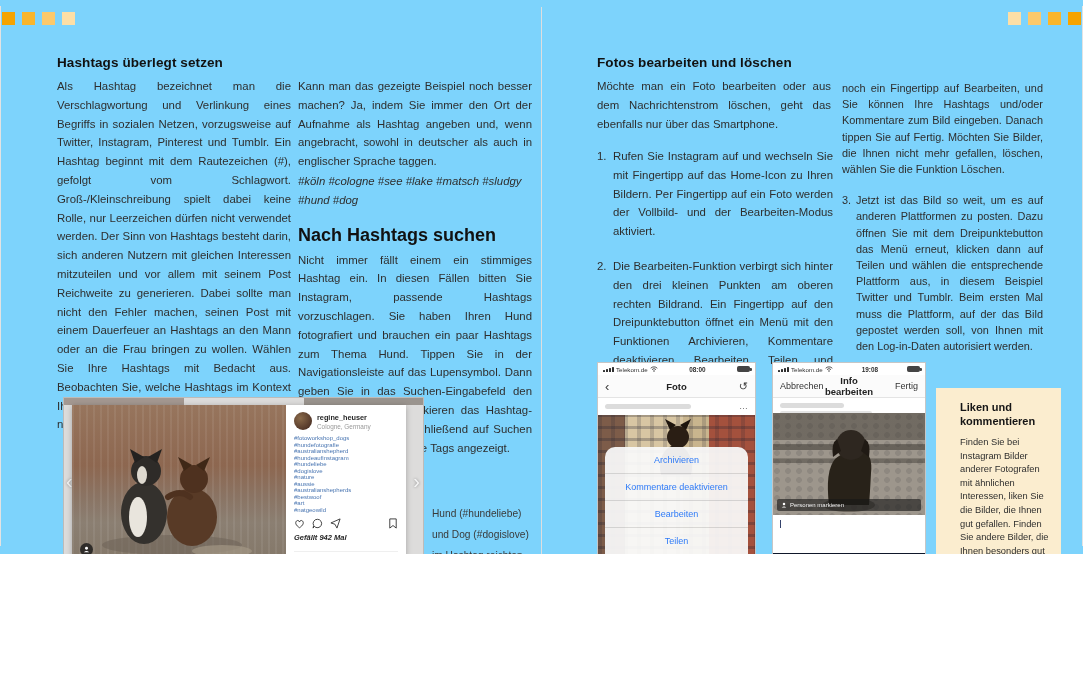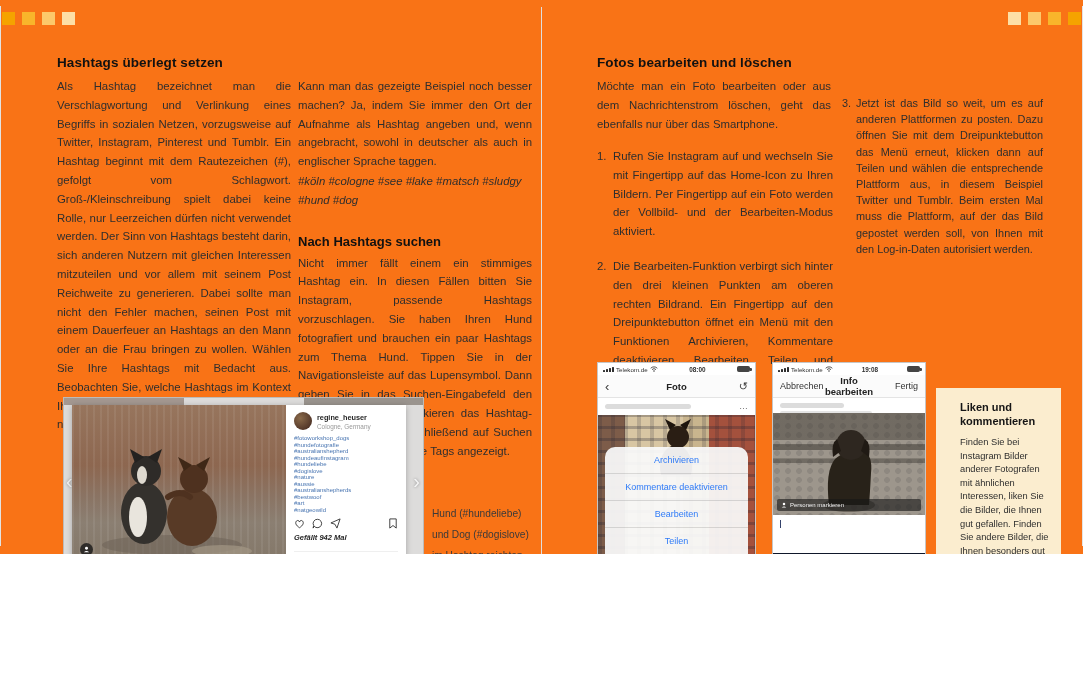--- a/index.html
+++ b/index.html
@@ -1,16 +1,16 @@
 <!DOCTYPE html>
 <html><head>
 <meta charset="utf-8">
 <style>
   html,body{margin:0;padding:0;background:#fff;}
-  .stage{position:relative;width:1083px;height:554px;background:#f97316;overflow:hidden;
+  .stage{position:relative;width:1083px;height:554px;background:#7dd3fc;overflow:hidden;
          font-family:"Liberation Sans",sans-serif;color:#2b2b2b;}
   .abs{position:absolute;}
 
   
   .edge-left{left:0;top:6px;bottom:8px;width:1px;background:#e3e3e3;}
   .edge-right{left:1082px;top:6px;bottom:8px;width:1px;background:#e3e3e3;}
   .gutter{left:541px;top:7px;height:660px;width:1px;background:#dedede;}
   .bottom-line{left:0;top:667px;width:1083px;height:1px;background:#cfcfcf;}
   .bottom-strip{left:0;top:668px;width:1083px;height:7px;background:#f2f2f2;}
 
@@ -18,21 +18,21 @@
   .sq{width:13px;height:13px;display:inline-block;}
   .deco{top:12px;display:flex;gap:7px;}
   .deco-l{left:2px;}
   .deco-r{left:1008px;}
 
   
   .h1{font-size:13.5px;font-weight:700;color:#111;letter-spacing:.1px;}
   .body{font-size:11.4px;line-height:18.8px;text-align:justify;color:#2e2e2e;}
   .colB{display:flex;flex-direction:column;}
   .hashline{font-style:italic;text-align:left;margin-top:1px;}
-  .h2{font-size:13px;font-weight:700;color:#111;margin-top:24px;margin-bottom:5px;}
+  .h2{font-size:18px;font-weight:700;color:#111;margin-top:15px;margin-bottom:5px;}
 
   
   .step{display:flex;margin-top:16px;}
   .step:first-child{margin-top:0;}
   .step .num{width:16px;flex:none;font-size:11.4px;line-height:18.8px;}
   .step .txt{flex:1;}
   .col2r{font-size:10.9px;line-height:16.2px;text-align:justify;color:#2e2e2e;}
   .col2r .step .num{font-size:10.9px;line-height:16.2px;width:14px;}
   .col2r .stepgap{margin-top:15px;}
 
@@ -275,20 +275,21 @@
       <span class="num body">1.</span>
       <span class="txt body">Rufen Sie Instagram auf und wechseln Sie mit Fingertipp auf das Home-Icon zu Ihren Bildern. Per Fingertipp auf ein Foto werden der Vollbild- und der Bearbeiten-Modus aktiviert.</span>
     </div>
     <div class="step">
       <span class="num body">2.</span>
       <span class="txt body">Die Bearbeiten-Funktion verbirgt sich hinter den drei kleinen Punkten am oberen rechten Bildrand. Ein Fingertipp auf den Dreipunktebutton öffnet ein Menü mit den Funktionen Archivieren, Kommentare deaktivieren, Bearbeiten, Teilen und Löschen. Dann</span>
     </div>
   </div>
 
   <div class="abs col2r" style="left:842px;top:80px;width:201px">
+    <div>noch ein Fingertipp auf Bearbeiten, und Sie können Ihre Hashtags und/oder Kommentare zum Bild eingeben. Danach tippen Sie auf Fertig. Möchten Sie Bilder, die Ihnen nicht mehr gefallen, löschen, wählen Sie die Funktion Löschen.</div>
     <div class="step stepgap">
       <span class="num">3.</span>
       <span class="txt">Jetzt ist das Bild so weit, um es auf anderen Plattformen zu posten. Dazu öffnen Sie mit dem Dreipunktebutton das Menü erneut, klicken dann auf Teilen und wählen die entsprechende Plattform aus, in diesem Beispiel Twitter und Tumblr. Beim ersten Mal muss die Plattform, auf der das Bild gepostet werden soll, von Ihnen mit den Log-in-Daten autorisiert werden.</span>
     </div>
   </div>
 
   <div class="abs phone p1">
     <div class="sbar">
       <span class="sigdots">
           <i style="height:2px"></i>

